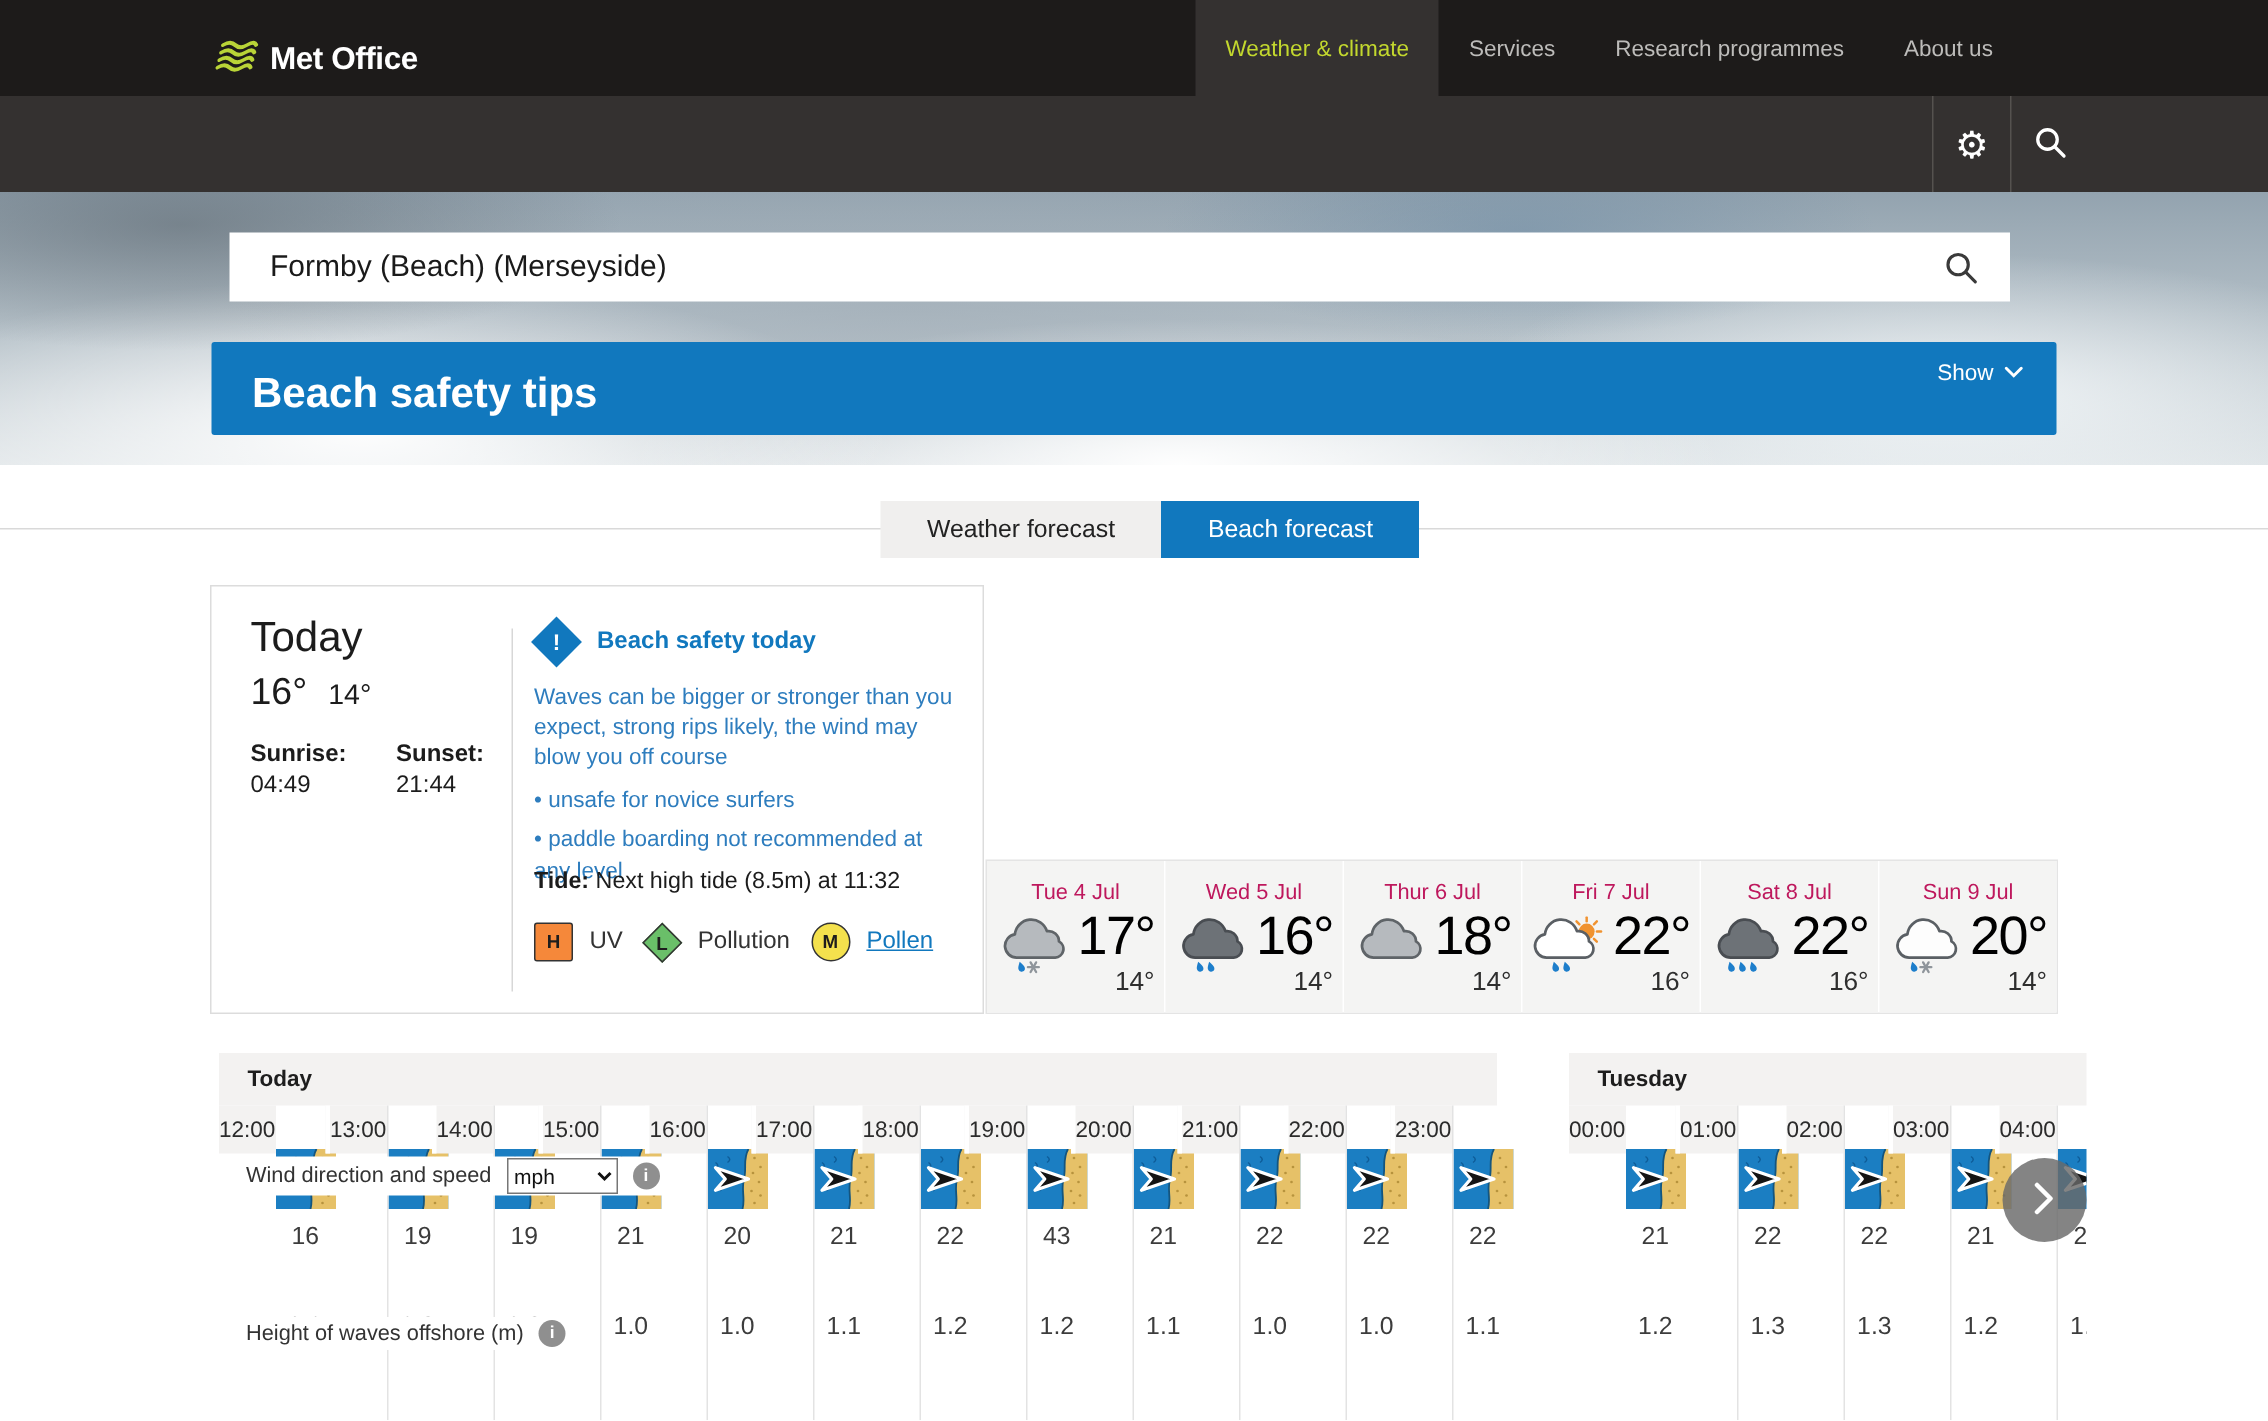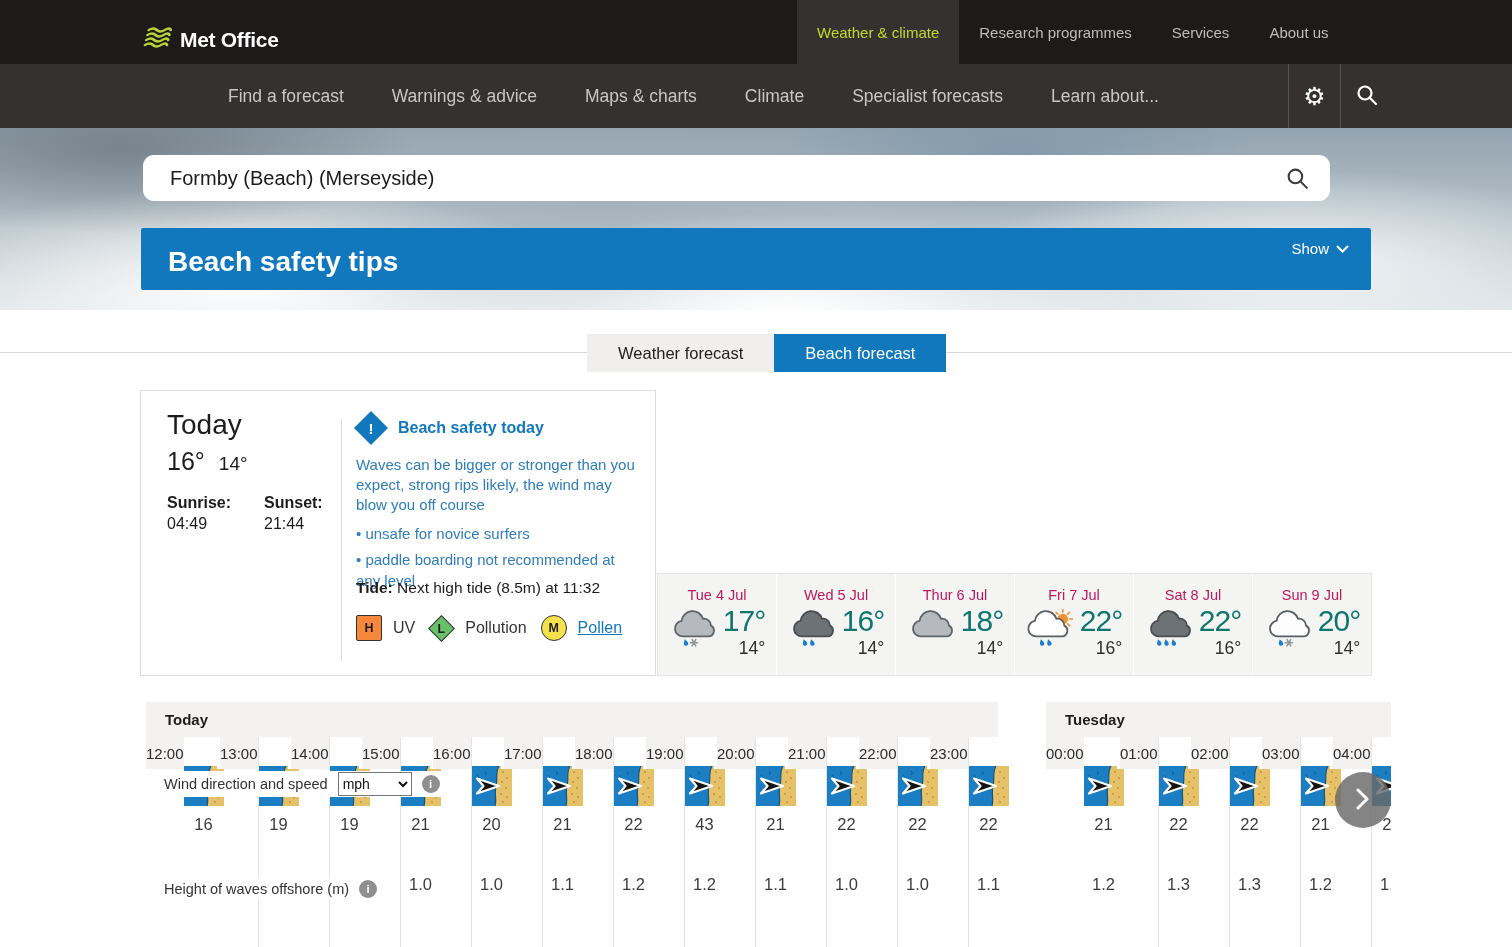--- a/index.html
+++ b/index.html
@@ -25,21 +25,21 @@
   
   .hero{position:absolute;left:0;top:128px;width:1512px;height:182px;
     background:
       radial-gradient(ellipse 420px 120px at 8% 12%, rgba(90,100,108,.55), transparent 70%),
       radial-gradient(ellipse 340px 100px at 67% 15%, rgba(110,140,165,.55), transparent 70%),
       radial-gradient(ellipse 520px 150px at 16% 88%, rgba(255,255,255,.95), transparent 68%),
       radial-gradient(ellipse 560px 150px at 52% 100%, rgba(255,255,255,.97), transparent 65%),
       radial-gradient(ellipse 480px 140px at 86% 75%, rgba(242,246,248,.95), transparent 68%),
       radial-gradient(ellipse 600px 180px at 40% 40%, rgba(160,172,182,.6), transparent 75%),
       linear-gradient(180deg,#93a3af,#b9c4cb 55%,#dde3e6);}
-  .searchbar{position:absolute;left:143px;top:27px;width:1187px;height:46px;background:#fff;border-radius:11px;}
+  .searchbar{position:absolute;left:153px;top:27px;width:1187px;height:46px;background:#fff;border-radius:0;}
   .searchbar input{position:absolute;left:0;top:0;width:100%;height:100%;border:none;outline:none;background:transparent;
     font-family:"Liberation Sans",sans-serif;font-size:20px;color:#1a1a1a;padding:0 60px 0 27px;box-sizing:border-box;}
   .searchbar .mag{position:absolute;right:20px;top:11px;}
   .banner{position:absolute;left:141px;top:100px;width:1230px;height:62px;background:#1178be;border-radius:2px;}
   .banner-title{position:absolute;left:27px;top:18px;margin:0;color:#fff;font-size:28px;font-weight:bold;}
   .banner-toggle{position:absolute;right:16px;top:11px;display:flex;align-items:center;gap:7px;background:none;border:none;color:#fff;font-size:15px;font-family:"Liberation Sans",sans-serif;cursor:pointer;}
 
   
   .tabline{position:absolute;left:0;top:352px;width:1512px;height:1px;background:#d9d9d9;}
   .tabs{position:absolute;left:587px;top:334px;display:flex;z-index:2;}
@@ -75,21 +75,21 @@
   .badge-diamond .badge-sym{transform:rotate(-45deg);}
   .badge-label{font-size:16px;color:#333;}
   .badge-label.link{color:#1178be;text-decoration:underline;cursor:pointer;}
 
   
   .days{position:absolute;left:657px;top:573px;width:715px;height:103px;display:flex;gap:1px;background:#fff;border:1px solid #e4e4e4;box-sizing:border-box;}
   .day-card{flex:1;background:#f4f4f3;display:flex;flex-direction:column;align-items:center;cursor:pointer;}
   .day-date{margin-top:13px;font-size:14.5px;color:#be185d;}
   .day-main{display:flex;align-items:center;gap:6px;margin-top:2px;}
   .day-temps{display:flex;flex-direction:column;align-items:flex-end;}
-  .day-high{font-size:30px;color:#0f766e;letter-spacing:-1px;line-height:1.05;}
+  .day-high{font-size:36px;color:#000000;letter-spacing:-1px;line-height:1.05;}
   .day-low{font-size:17.5px;color:#2e2e2e;margin-top:1px;}
 
   
   .hscroll{position:absolute;left:146px;top:702px;width:1245px;height:245px;overflow:hidden;}
   .htable{position:absolute;top:0;height:245px;}
   .ht-dayrow{height:35px;background:#f3f2f1;display:flex;align-items:center;padding-left:19px;font-size:15px;font-weight:bold;color:#1e1e1e;box-sizing:border-box;}
   .ht-cols{display:flex;height:210px;}
   .ht-col{width:71px;flex:none;display:flex;flex-direction:row;box-sizing:border-box;}
   .ht-time{height:32px;background:#f3f2f1;display:flex;align-items:center;justify-content:center;font-size:15px;color:#2b2b2b;border-left:3px solid #fff;box-sizing:border-box;}
   .ht-col:first-child .ht-time{border-left:none;}
@@ -118,35 +118,27 @@
             <path d="M2 10 q4 -3 8 0 t8 0 t6 0"></path>
             <path d="M2 15 q4 -3 8 0 t8 0 t6 0"></path>
             <path d="M2 20 q4 -3 8 0 t8 0 t6 0"></path>
           </g>
         </svg>
       </span>
       <span class="logo-text">Met Office</span>
     </div>
     <nav class="topnav" id="topnav">
         <div class="topnav-item active">Weather &amp; climate</div>
+        <div class="topnav-item">Services</div>
         <div class="topnav-item">Research programmes</div>
-        <div class="topnav-item">Services</div>
         <div class="topnav-item">About us</div>
       </nav>
   </header>
 
   <div class="subbar">
-    <nav class="subnav" id="subnav">
-        <div class="subnav-item">Find a forecast</div>
-        <div class="subnav-item">Warnings &amp; advice</div>
-        <div class="subnav-item">Maps &amp; charts</div>
-        <div class="subnav-item">Climate</div>
-        <div class="subnav-item">Specialist forecasts</div>
-        <div class="subnav-item">Learn about...</div>
-      </nav>
     <div class="iconbtns">
       <button class="iconbtn">
         <span class="gear-glyph">⚙</span>
       </button>
       <button class="iconbtn">
         <span>
           <svg width="24" height="24" viewBox="0 0 24 24" fill="none" stroke="#fff" stroke-width="2.2" stroke-linecap="round">
             <circle cx="10" cy="10" r="6.5"></circle>
               <line x1="15" y1="15" x2="21" y2="21"></line>
           </svg>

